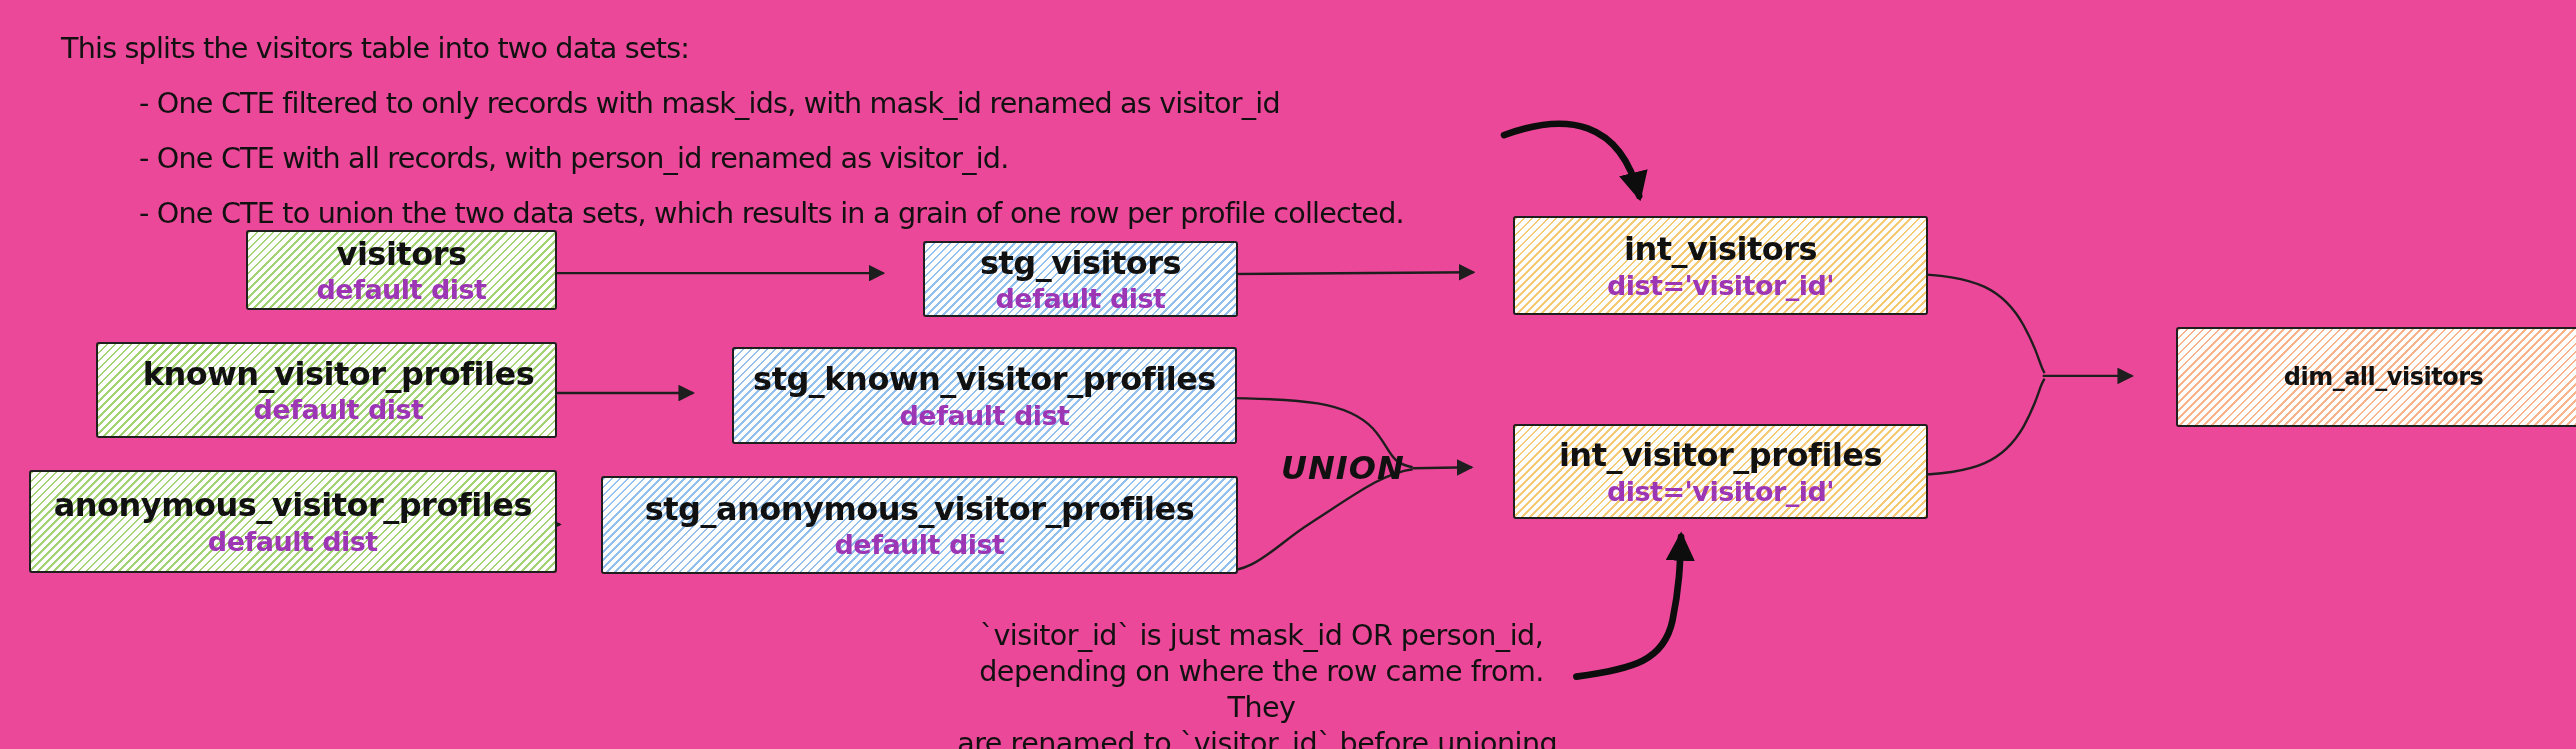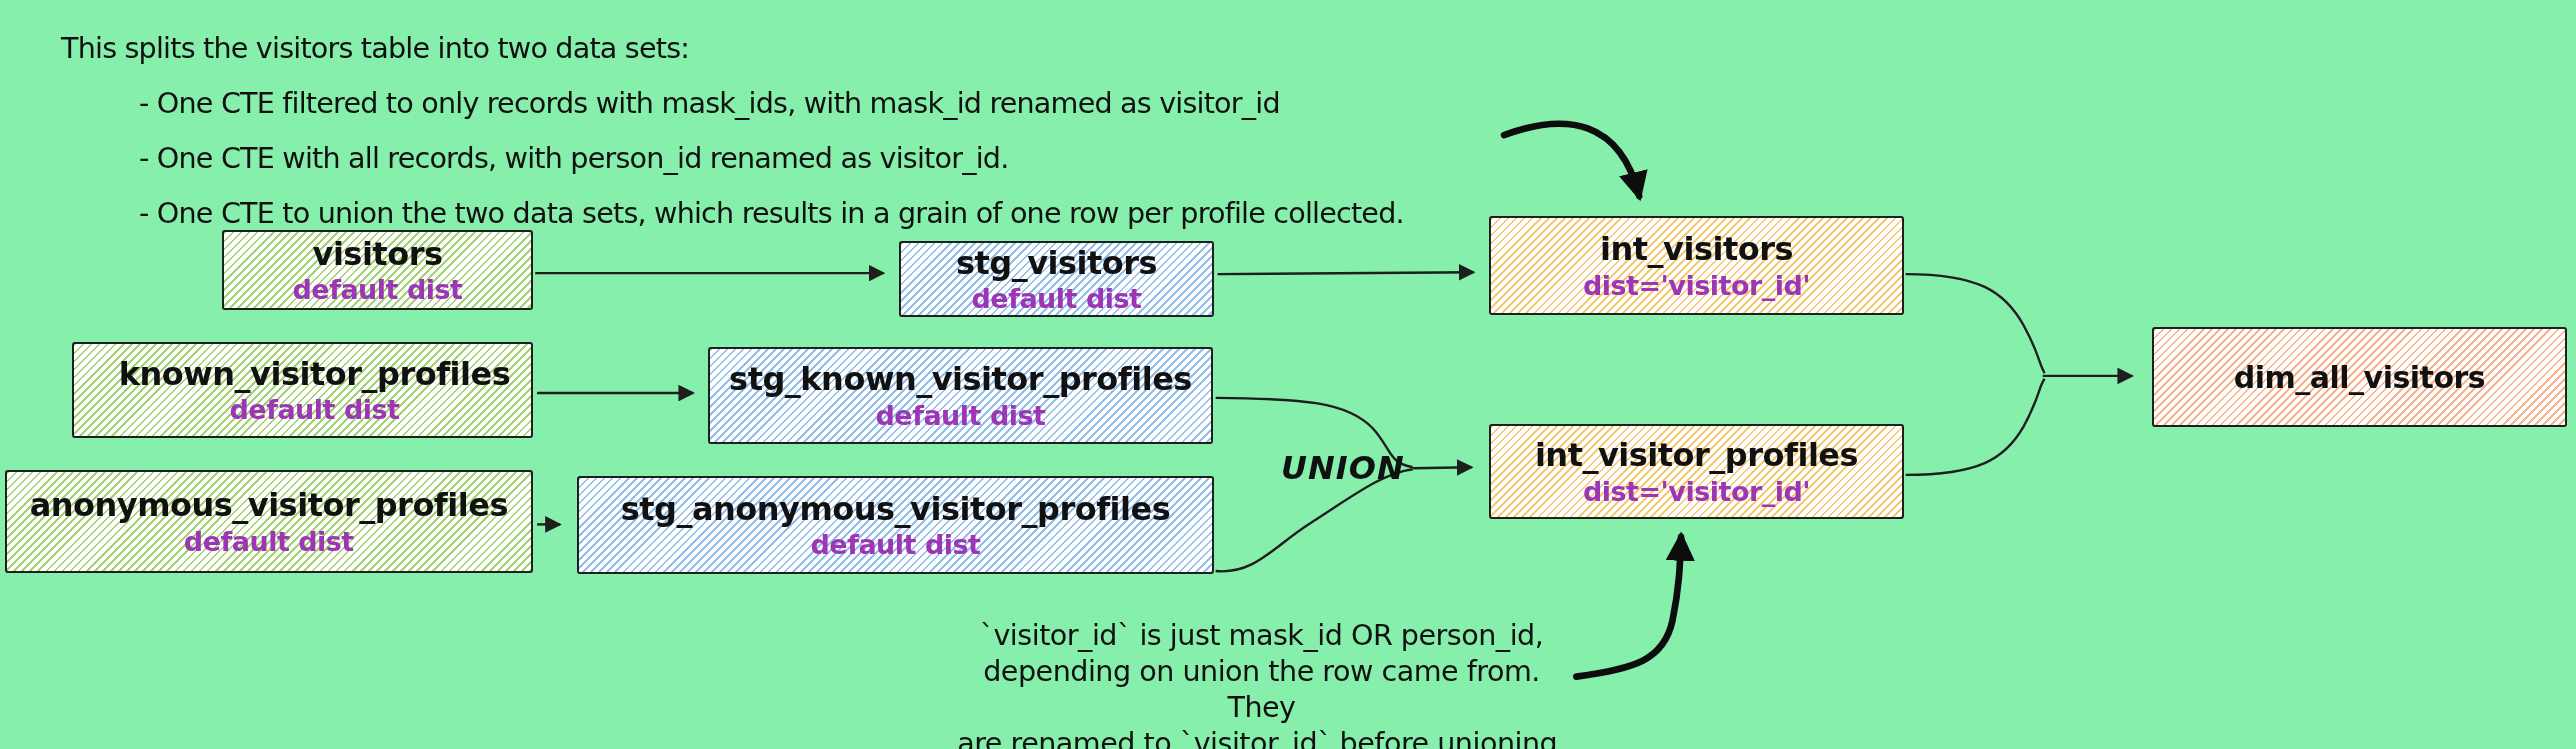--- a/index.html
+++ b/index.html
@@ -1,43 +1,43 @@
 <!DOCTYPE html>
 <html style="font-size:15.2px"><head>
 <meta charset="utf-8">
 <style>
   html,body{margin:0;padding:0;background:#ffffff;}
   #canvas{
-    position:relative;width:2576px;height:749px;background:#86efac;overflow:hidden;
+    position:relative;width:2576px;height:749px;background:#ec4899;overflow:hidden;
     font-family:"DejaVu Sans","Liberation Sans",sans-serif;color:#1e1e1e;
   }
   
   .node{
     position:absolute;box-sizing:border-box;
     border:2.9px solid #1f1f1f;border-radius:2.9px;
     display:flex;flex-direction:column;align-items:center;justify-content:center;
-    gap:1.9px;background-color:#fff;
+    gap:1.9px;background-color:#fff;margin-left:24px;
   }
   .node .title{font-size:32px;font-weight:600;color:#111;white-space:nowrap;letter-spacing:-0.5px;}
   .node .subtitle{font-size:27px;font-weight:600;color:#9c36b5;white-space:nowrap;letter-spacing:-0.5px;}
   .fill-green {background-image:repeating-linear-gradient(135deg, rgba(140,200,80,0.80) 0px, rgba(140,200,80,0.80) 1.9px, transparent 1.9px, transparent 5.7px);}
   .fill-blue  {background-image:repeating-linear-gradient(135deg, rgba(110,170,230,0.75) 0px, rgba(110,170,230,0.75) 1.9px, transparent 1.9px, transparent 5.7px);}
   .fill-yellow{background-image:repeating-linear-gradient(135deg, rgba(240,180,60,0.70) 0px, rgba(240,180,60,0.70) 1.9px, transparent 1.9px, transparent 5.7px);}
   .fill-orange{background-image:repeating-linear-gradient(135deg, rgba(245,140,80,0.65) 0px, rgba(245,140,80,0.65) 1.9px, transparent 1.9px, transparent 5.7px);}
 
   #node-visitors   {left:222px; top:230px; width:311px; height:80px;}
   #node-stg-visitors{left:899px; top:241px; width:315px; height:76px;}
   #node-int-visitors{left:1489px;top:216px; width:415px; height:99px;}
   #node-known      {left:72px;  top:342px; width:461px; height:96px;padding-left:24px;}
   #node-stg-known  {left:708px; top:347px; width:505px; height:97px;}
   #node-anon       {left:4.8px;   top:470px; width:528px; height:103px;}
   #node-stg-anon   {left:577px; top:476px; width:637px; height:98px;}
   #node-int-vp     {left:1489px;top:424px; width:415px; height:95px;}
   #node-dim        {left:2152px;top:327px; width:415px; height:100px;}
-  #node-dim .title{font-size:30px;}
+  #node-dim .title{font-size:24px;}
 
   
   .note{position:absolute;font-size:28.6px;font-weight:500;color:#111;letter-spacing:-0.8px;}
   #top-note{left:61px;top:21px;line-height:55px;white-space:nowrap;}
   #top-note .bullet{padding-left:78px;}
   #bottom-note{left:952px;top:617px;width:619px;text-align:center;line-height:36px;letter-spacing:-0.5px;}
   #union-label{position:absolute;left:1281px;top:449px;font-size:32px;font-style:italic;font-weight:600;color:#111;letter-spacing:1px;}
 
   
   #wires{position:absolute;left:0;top:0;width:2576px;height:749px;}
@@ -119,18 +119,18 @@
   </div>
 
   <div id="node-dim" class="node fill-orange">
     <div class="title">dim_all_visitors</div>
   </div>
 
   <div id="union-label">UNION</div>
 
   <div id="bottom-note" class="note">
     <div>`visitor_id` is just mask_id OR person_id,</div>
-    <div>depending on union the row came from. They</div>
+    <div>depending on where the row came from. They</div>
     <div>are renamed to `visitor_id` before unioning.</div>
   </div>
 
 </div>
 
 
 </body></html>

